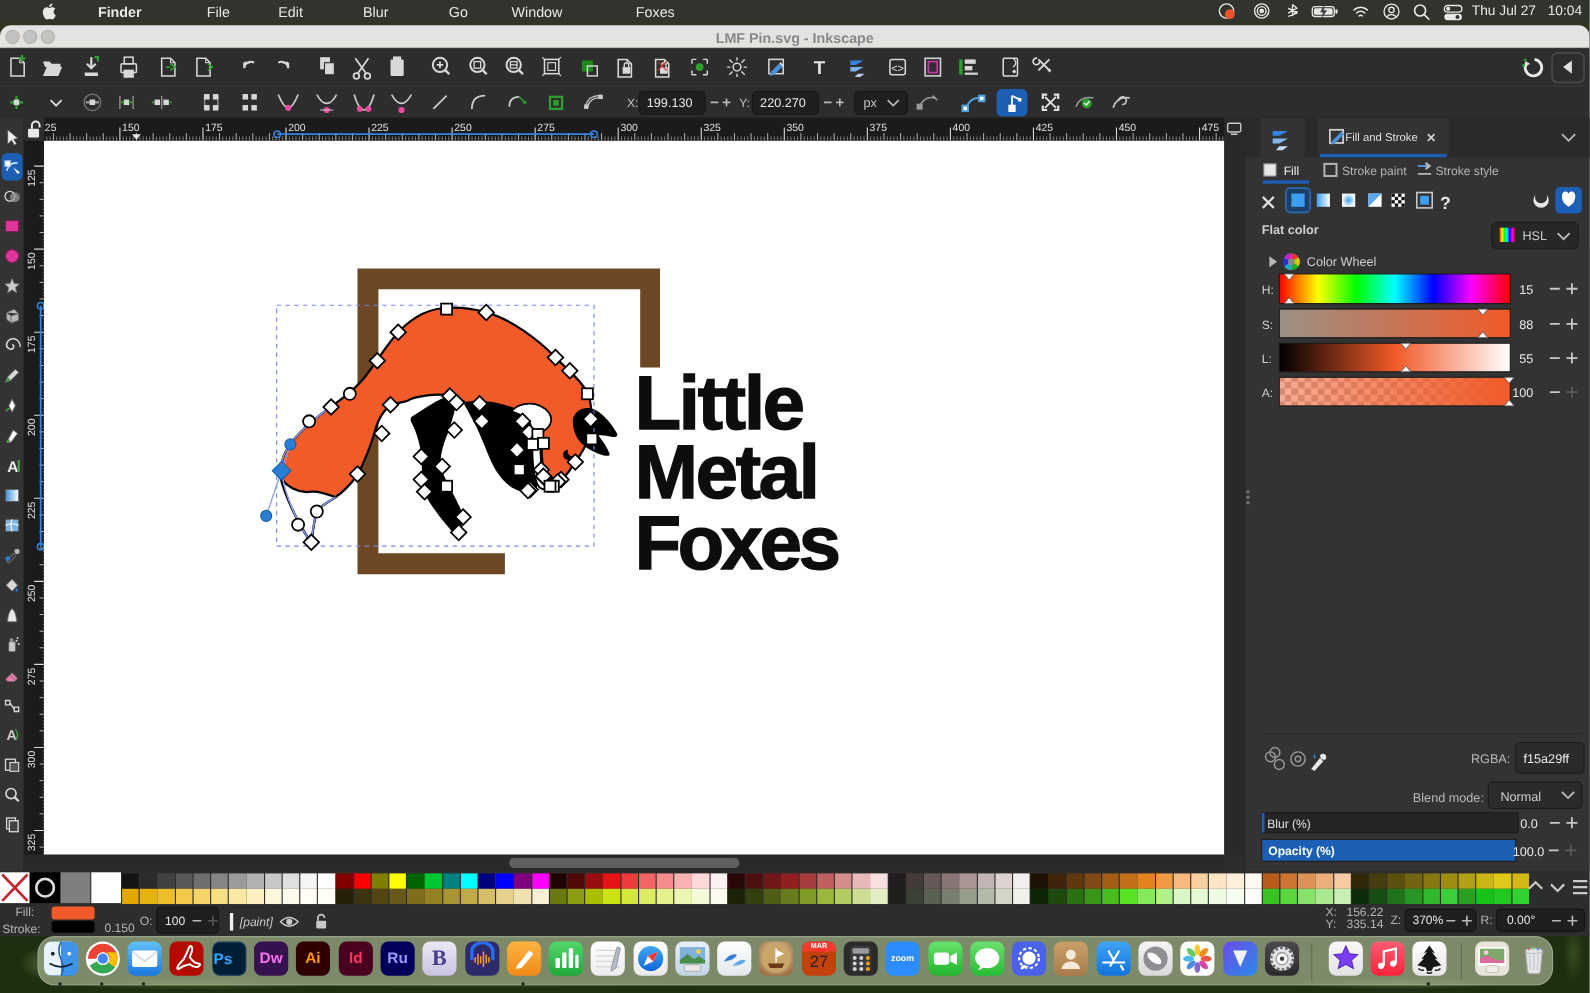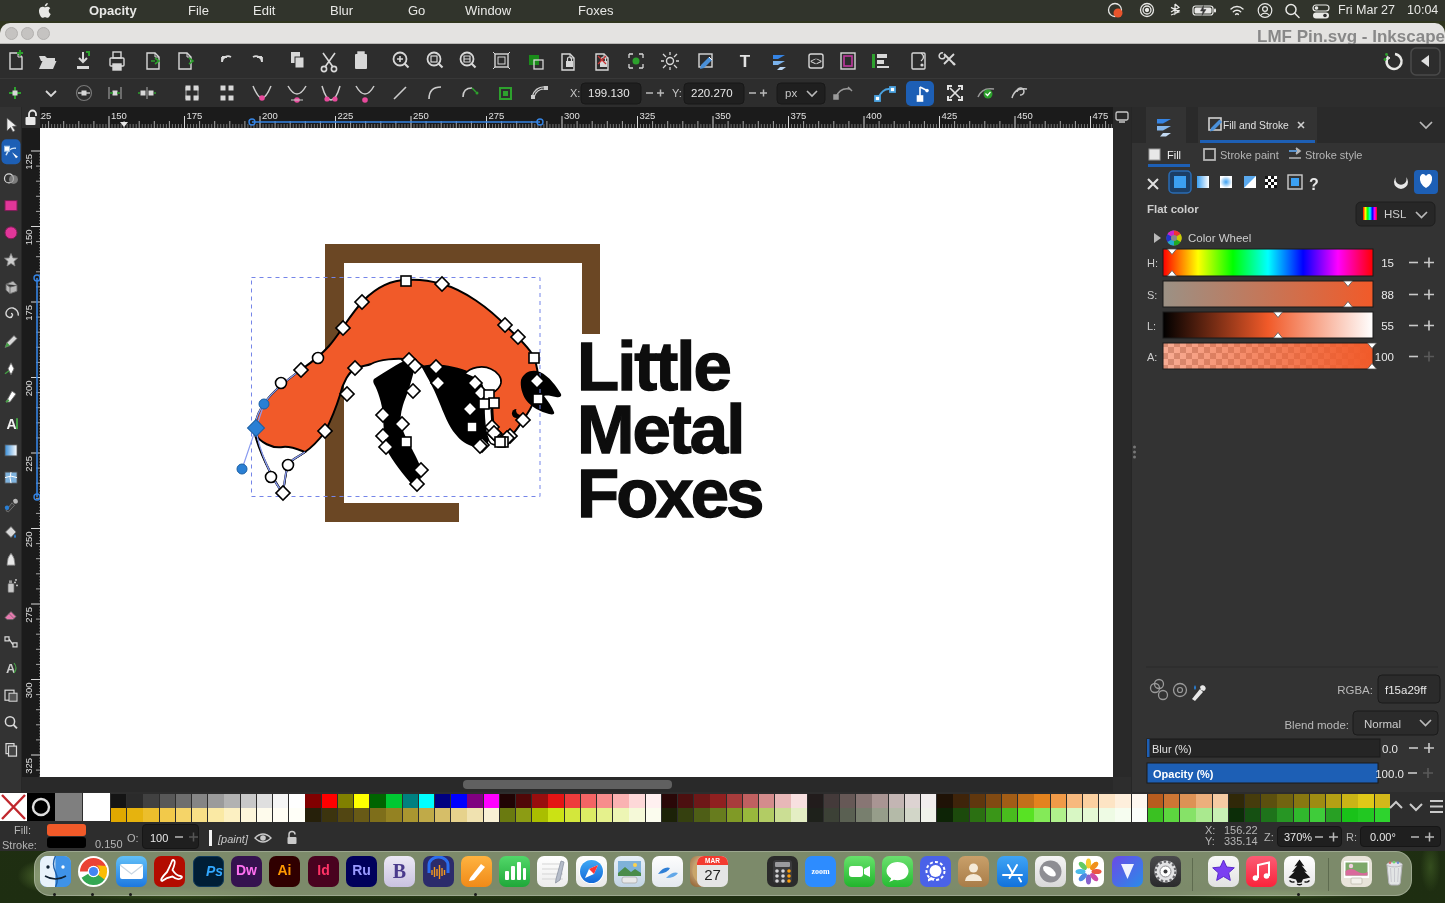--- a/index.html
+++ b/index.html
@@ -12,21 +12,21 @@
  radial-gradient(closest-side at 55% 100%, #354f1d 0%, transparent 55%),
  radial-gradient(closest-side at 70% 97%, #24371a 0%, transparent 60%),
  radial-gradient(closest-side at 88% 99%, #42602a 0%, transparent 60%),
  radial-gradient(closest-side at 99% 96%, #344d1e 0%, transparent 70%),
  linear-gradient(180deg,#31361f 0%,#232f15 40%,#1e2e11 100%);}
 #menubar{left:0;top:0;width:1445px;height:21px;background:#31342c;color:#e8e8e6;font-size:13px;}
 #menubar span{position:absolute;top:3px;}
 #win{left:0;top:21px;width:1445px;height:830px;}
 #titlebar{left:0;top:2px;width:1445px;height:21px;background:#e4e3e1;border-radius:10px 10px 0 0;border-bottom:1px solid #b8b7b5;}
 .tl{position:absolute;top:4px;width:13px;height:13px;border-radius:50%;background:#c5c3c1;border:0.5px solid #b2b0ae;}
-#titletext{position:absolute;top:4px;width:100%;text-align:right;font-size:17px;font-weight:bold;color:#888;}
+#titletext{position:absolute;top:4px;width:100%;text-align:center;font-size:13px;font-weight:bold;color:#888;}
 #cmdbar{left:0;top:23px;width:1445px;height:34px;background:#2d2d2d;}
 #ctrlbar{left:0;top:57px;width:1445px;height:29px;background:#2d2d2d;border-top:1px solid #383838;}
 #mainbg{left:0;top:86px;width:1445px;height:685px;background:#2d2d2d;}
 #toolbox{left:0;top:86px;width:22px;height:685px;background:#333333;border-right:1px solid #272727;}
 #rulercorner{left:22px;top:86px;width:18px;height:21px;background:#2d2d2d;}
 #rulertop{left:40px;top:86px;width:1073px;height:21px;background:#1b1b1b;}
 #rulerleft{left:22px;top:107px;width:18px;height:649px;background:#1b1b1b;}
 #canvas{left:40px;top:107px;width:1073px;height:649px;background:#ffffff;}
 #vscroll{left:1113px;top:86px;width:18px;height:670px;background:#292929;}
 #rightpanel{left:1131px;top:86px;width:314px;height:685px;background:#333333;border-left:1px solid #262626;}
@@ -40,21 +40,21 @@
 .field{position:absolute;background:#1f1f1f;border:1px solid #161616;border-radius:4px;color:#e2e2e2;}
 svg{display:block;}
 </style></head><body>
 <div id="wall" class="abs"></div>
 
 <div id="menubar" class="abs">
 <span style="left:37px;top:2px;font-size:14px;"></span>
 <svg class="abs" style="left:38px;top:3px;" width="13" height="15" viewBox="0 0 17 20">
       <path fill="#e8e8e6" d="M11.8 3.1c.7-.9 1.2-2.1 1-3.1-1 .1-2.2.7-2.9 1.6-.6.7-1.2 1.9-1 3 1.1 0 2.2-.6 2.9-1.5zm1.1 1.8c-1.6-.1-3 .9-3.8.9-.8 0-2-.9-3.2-.9-1.7 0-3.2 1-4 2.5-1.7 3-.4 7.4 1.2 9.8.8 1.2 1.8 2.5 3 2.5 1.2-.1 1.7-.8 3.1-.8s1.9.8 3.2.8c1.3 0 2.2-1.2 3-2.4.9-1.4 1.3-2.7 1.3-2.8 0-.1-2.5-1-2.6-3.9 0-2.4 2-3.6 2.1-3.7-1.1-1.7-2.9-1.9-3.3-2z"></path>
     </svg>
-<span style="left:89px;font-weight:bold;">Opacity</span>
+<span style="left:89px;font-weight:bold;">Finder</span>
 <span style="left:188px;">File</span>
 <span style="left:253px;">Edit</span>
 <span style="left:330px;">Blur</span>
 <span style="left:408px;">Go</span>
 <span style="left:465px;">Window</span>
 <span style="left:578px;">Foxes</span>
 <svg class="abs" style="left:1105px;top:2px;" width="230" height="17" viewBox="0 0 230 17">
 <g fill="none" stroke="#e8e8e6" stroke-width="1.3">
 <circle cx="10" cy="8" r="6.5"></circle>
         <circle cx="13" cy="11" r="4.5" fill="#e8542c" stroke="none"></circle>
@@ -83,21 +83,21 @@
         <circle cx="186" cy="7.5" r="5"></circle>
         <path d="M190 11.5 L194 15.5" stroke-linecap="round"></path>
       </g>
 <g fill="#e8e8e6">
         <rect x="208" y="3" width="16" height="6" rx="3" fill="none" stroke="#e8e8e6" stroke-width="1.2"></rect>
         <circle cx="211.5" cy="6" r="1.8"></circle>
         <rect x="208" y="10.5" width="16" height="6" rx="3"></rect>
         <circle cx="220" cy="13.5" r="1.8" fill="#2d2d2d"></circle>
       </g>
 </svg>
-<span style="left:1338px;font-weight:500;font-size:12.5px;">Fri Mar 27</span>
+<span style="left:1338px;font-weight:500;font-size:12.5px;">Thu Jul 27</span>
     <span style="left:1407px;font-weight:500;font-size:12.5px;">10:04</span>
 </div>
 <div id="win" class="abs">
 <div id="titlebar" class="abs">
 <div class="tl" style="left:5px;"></div>
 <div class="tl" style="left:21px;"></div>
 <div class="tl" style="left:37px;"></div>
 <div id="titletext">LMF Pin.svg - Inkscape</div>
     </div>
 <div id="cmdbar" class="abs">
@@ -1035,21 +1035,21 @@
         <rect x="4" y="8" width="23" height="15" rx="2" fill="#fff"></rect>
         <path d="M4 9 L15.5 18 L27 9" fill="none" stroke="#c9d6e2" stroke-width="1.3"></path>
       </svg>
     </div>
 <div class="dicon" style="left:119px;background:#b30b00;">
       <svg width="31" height="31" viewBox="0 0 31 31">
         <path d="M8 25 q-3 -1 5 -9 q4 -8 5 -11 q1 -2 2.5 0 q1 2 -2 9 q4 6 8 6 q3 .5 0 2.5 q-3 2 -8 -2 q-6 1 -10.5 4.5z" fill="none" stroke="#fff" stroke-width="1.8"></path>
       </svg>
     </div>
 <div class="dicon" style="left:158px;background:#001e36;border:1.5px solid #0f3a5c;">
-      <div style="color:#31a8ff;font-size:14px;font-weight:bold;text-align:right;line-height:29px;font-style:italic;">Ps</div>
+      <div style="color:#31a8ff;font-size:14px;font-weight:bold;text-align:left;line-height:29px;">Ps</div>
     </div>
 <div class="dicon" style="left:196px;background:#35124f;">
       <div style="color:#ff70f1;font-size:14px;font-weight:bold;text-align:center;line-height:29px;">Dw</div>
     </div>
 <div class="dicon" style="left:234px;background:#300000;">
       <div style="color:#ff9a00;font-size:14px;font-weight:bold;text-align:center;line-height:29px;">Ai</div>
     </div>
 <div class="dicon" style="left:273px;background:#49021f;">
       <div style="color:#ff3366;font-size:14px;font-weight:bold;text-align:center;line-height:29px;">Id</div>
     </div>
@@ -1118,21 +1118,21 @@
         <path d="M14 22 q7 -7 12 -5 q-3 5 -12 5z" fill="#63a8e8"></path>
       </svg>
     </div>
 <div class="dicon" style="left:655px;background:radial-gradient(circle at 50% 40%,#f5e2b8,#8c5a2a);">
       <svg width="31" height="31" viewBox="0 0 31 31">
         <circle cx="15.5" cy="15.5" r="13" fill="#c9a56a"></circle>
         <path d="M8 20 h15 l-2 4 h-11 z" fill="#6b3a1a"></path>
         <path d="M15.5 6 v13 M15.5 8 l6 3 -6 3" fill="#fff" stroke="#fff" stroke-width="1.2"></path>
       </svg>
     </div>
-<div class="dicon" style="left:662px;background:#e5e5e5;">
+<div class="dicon" style="left:694px;background:#c2410c;">
       <div style="background:#f33b30;color:#fff;font-size:6.5px;text-align:center;height:9px;line-height:9px;font-weight:bold;">MAR</div>
       <div style="color:#222;font-size:15px;text-align:center;line-height:20px;font-weight:300;">27</div>
     </div>
 <div class="dicon" style="left:732px;background:#2b2b2b;">
       <svg width="31" height="31" viewBox="0 0 31 31">
         <rect x="6" y="4" width="19" height="23" rx="3" fill="#3a3a3c"></rect>
         <rect x="8" y="6" width="15" height="5" rx="1" fill="#9a9a9e"></rect>
         <g fill="#ff9f0a">
           <circle cx="22" cy="15" r="1.8"></circle>
           <circle cx="22" cy="20" r="1.8"></circle>
@@ -1142,21 +1142,21 @@
           <circle cx="10" cy="15" r="1.8"></circle>
           <circle cx="16" cy="15" r="1.8"></circle>
           <circle cx="10" cy="20" r="1.8"></circle>
           <circle cx="16" cy="20" r="1.8"></circle>
           <circle cx="10" cy="25" r="1.8"></circle>
           <circle cx="16" cy="25" r="1.8"></circle>
         </g>
       </svg>
     </div>
 <div class="dicon" style="left:770px;background:#2d8cff;">
-      <div style="color:#fff;font-size:8px;font-weight:bold;text-align:center;line-height:31px;font-family:Liberation Serif, serif;">zoom</div>
+      <div style="color:#fff;font-size:8px;font-weight:bold;text-align:center;line-height:31px;">zoom</div>
     </div>
 <div class="dicon" style="left:809px;background:linear-gradient(180deg,#67e26b,#21b52c);">
       <svg width="31" height="31" viewBox="0 0 31 31">
         <rect x="5" y="10" width="14" height="11" rx="3" fill="#fff"></rect>
         <path d="M20 13 l6 -3 v11 l-6 -3 z" fill="#fff"></path>
       </svg>
     </div>
 <div class="dicon" style="left:847px;background:linear-gradient(180deg,#6be06f,#27bc33);">
       <svg width="31" height="31" viewBox="0 0 31 31">
         <path d="M15.5 6 c-6.5 0 -11 4 -11 9 c0 3 1.8 5.6 4.6 7.2 c-.3 1.4 -1.2 2.8 -2.2 3.6 c1.8 -.2 3.6 -1 4.9 -2 c1.2 .3 2.4 .4 3.7 .4 c6.5 0 11 -4 11 -9 s-4.5 -9.2 -11 -9.2z" fill="#fff"></path>

